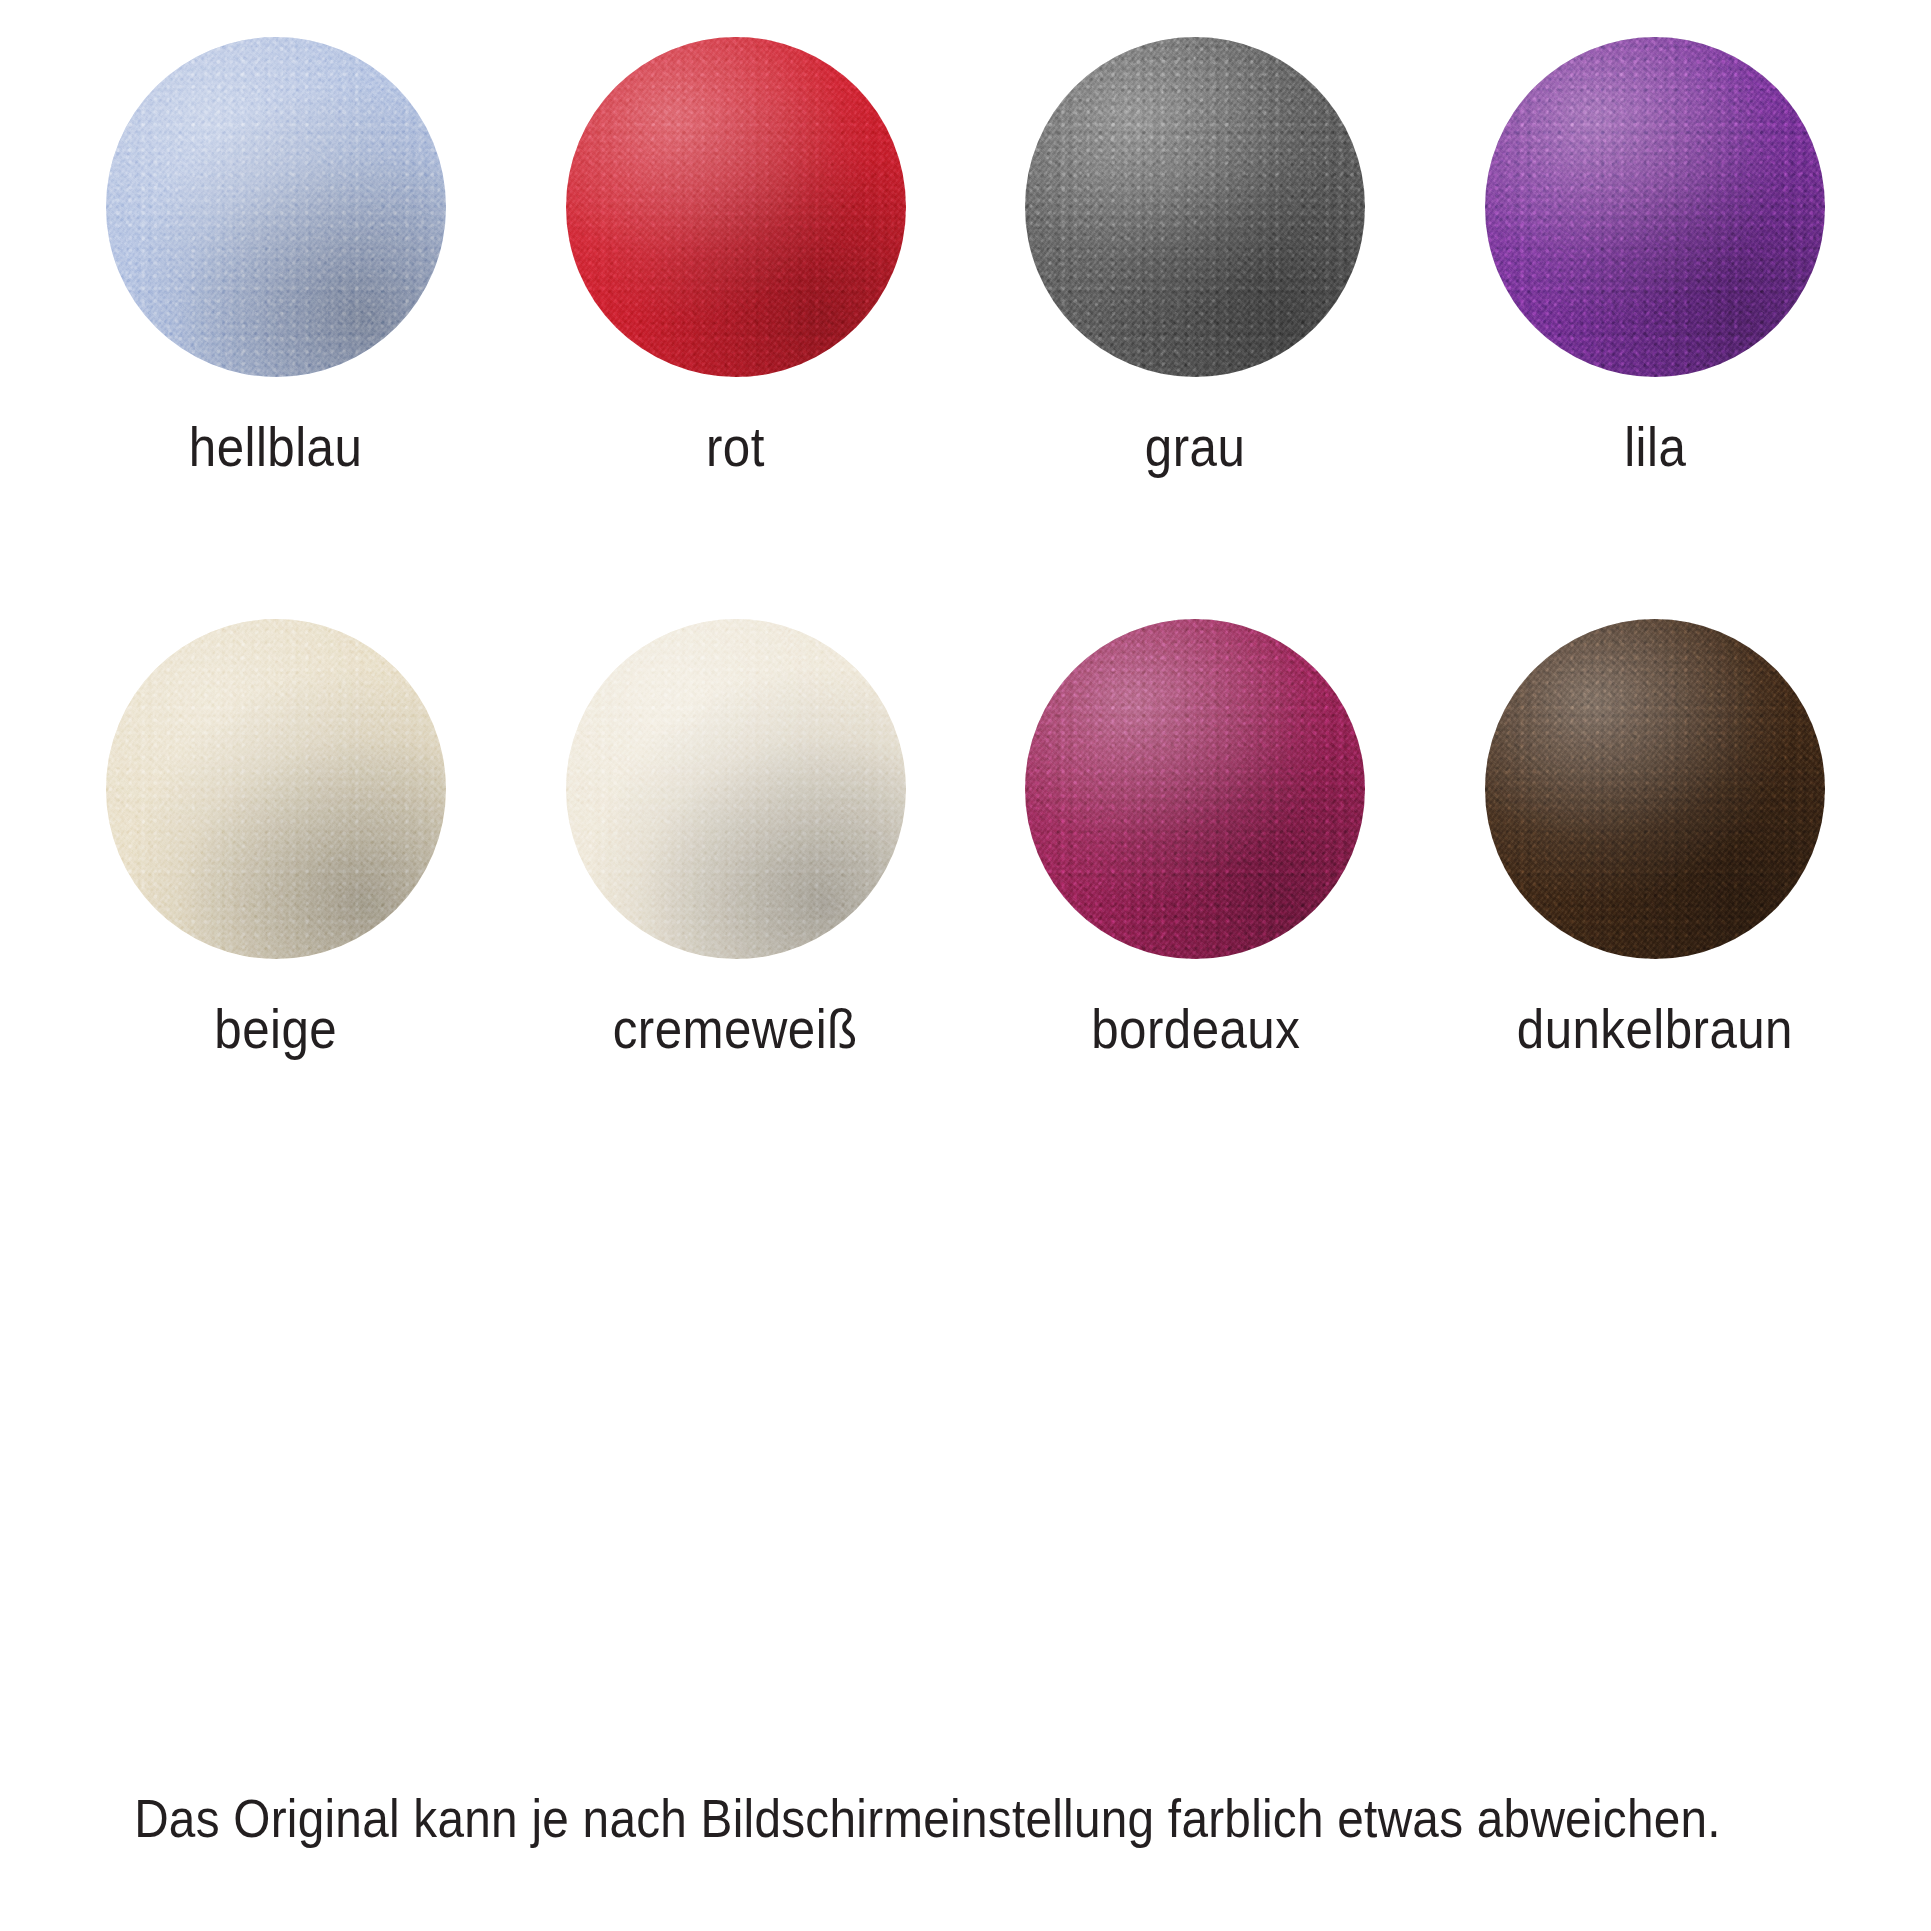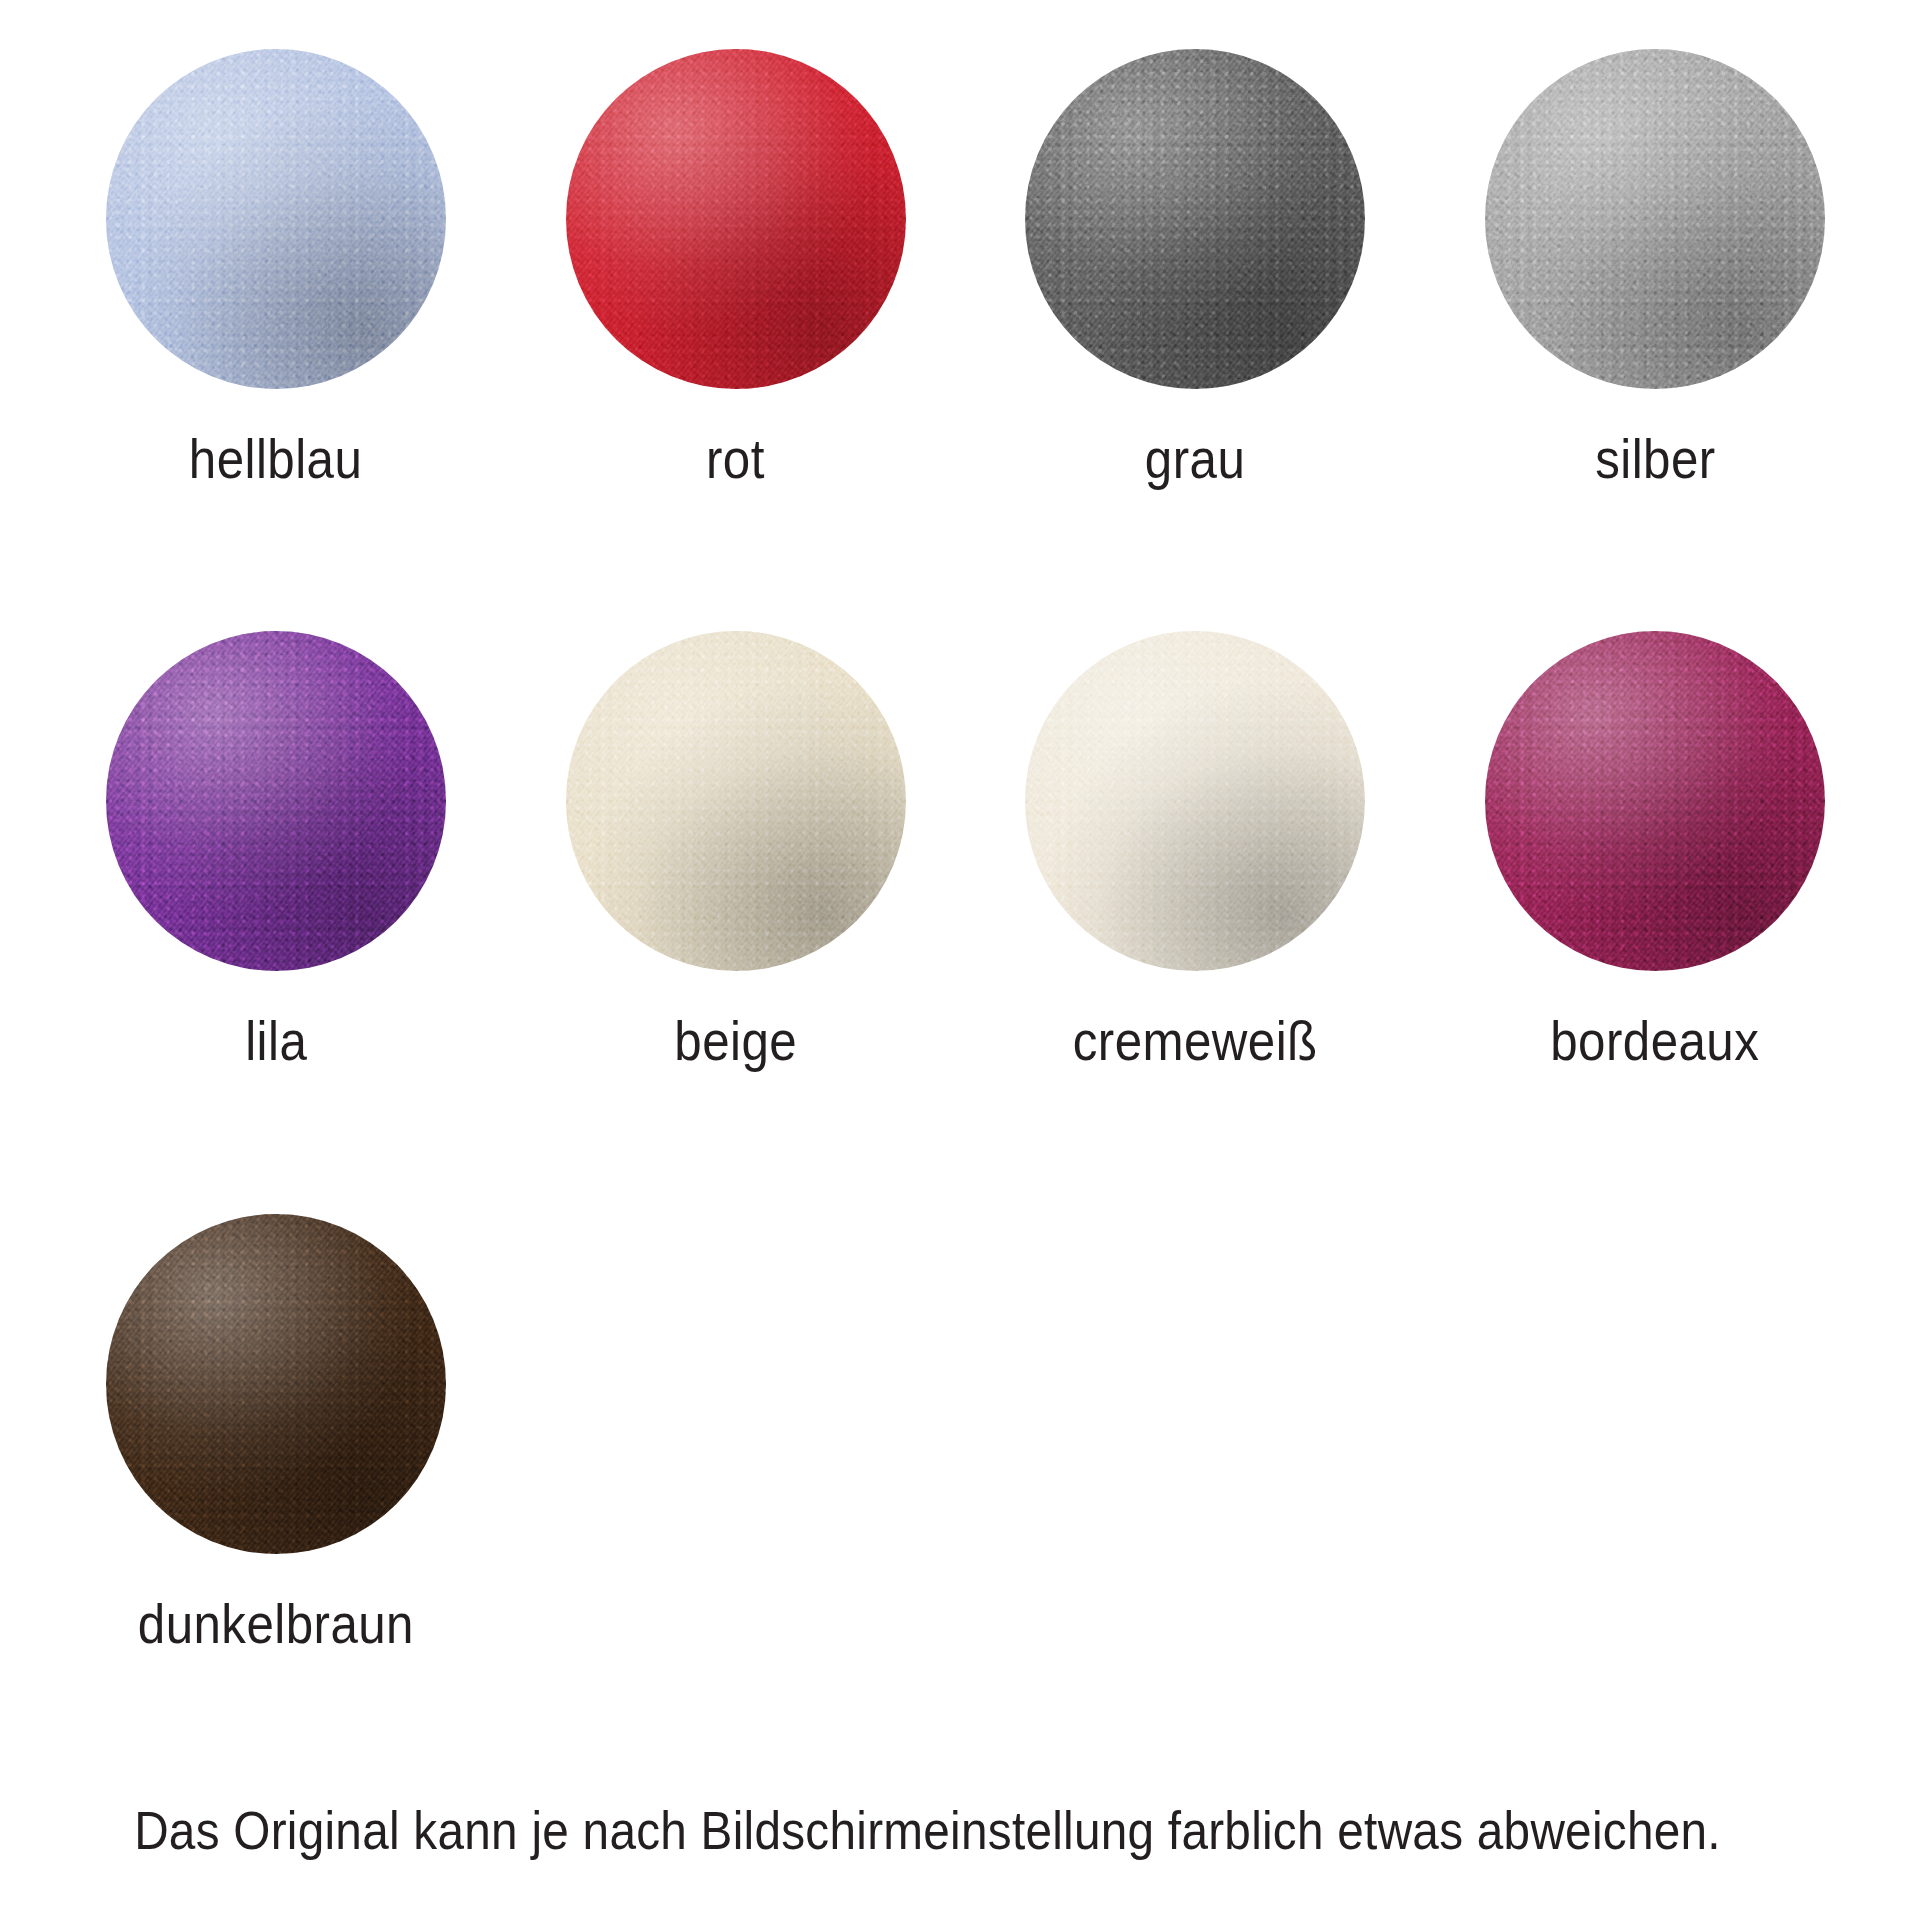--- a/index.html
+++ b/index.html
@@ -14,21 +14,21 @@
     font-family: "Liberation Sans", sans-serif;
     -webkit-font-smoothing: antialiased;
     overflow: hidden;
   }
 
   #swatch-board {
     position: relative;
     width: 1931px;
     height: 1931px;
     box-sizing: border-box;
-    padding: 39px 46px 0 46px;
+    padding: 27px 46px 0 46px;
     display: flex;
     flex-direction: column;
   }
 
   .swatch-grid {
     display: grid;
     grid-template-columns: repeat(4, 1fr);
     grid-template-rows: repeat(3, 1fr);
     column-gap: 0px;
     row-gap: 0px;
@@ -205,40 +205,20 @@
                 <rect width="120" height="120" filter="url(#n3)"></rect>
               </svg>
             </div>
             <div class="disc-shade"></div>
           </div>
         </div>
         <div class="swatch-label">grau</div>
       </div>
       <div class="swatch-cell">
         <div class="swatch-disc-wrap">
-          <div class="swatch-disc" style="background-color: rgb(157, 157, 157);">
-            <div class="grain grain-c"></div>
-            <div class="grain grain-a"></div>
-            <div class="grain grain-b"></div>
-            <div class="grain-noise">
-              <svg xmlns="http://www.w3.org/2000/svg" viewBox="0 0 120 120" preserveAspectRatio="none">
-                <filter id="n4">
-                  <feTurbulence type="fractalNoise" baseFrequency="0.85" numOctaves="4" seed="31"></feTurbulence>
-                  <feColorMatrix type="saturate" values="0"></feColorMatrix>
-                </filter>
-                <rect width="120" height="120" filter="url(#n4)"></rect>
-              </svg>
-            </div>
-            <div class="disc-shade"></div>
-          </div>
-        </div>
-        <div class="swatch-label">silber</div>
-      </div>
-      <div class="swatch-cell">
-        <div class="swatch-disc-wrap">
           <div class="swatch-disc" style="background-color: rgb(111, 47, 144);">
             <div class="grain grain-c"></div>
             <div class="grain grain-a"></div>
             <div class="grain grain-b"></div>
             <div class="grain-noise">
               <svg xmlns="http://www.w3.org/2000/svg" viewBox="0 0 120 120" preserveAspectRatio="none">
                 <filter id="n6">
                   <feTurbulence type="fractalNoise" baseFrequency="0.85" numOctaves="4" seed="45"></feTurbulence>
                   <feColorMatrix type="saturate" values="0"></feColorMatrix>
                 </filter>

